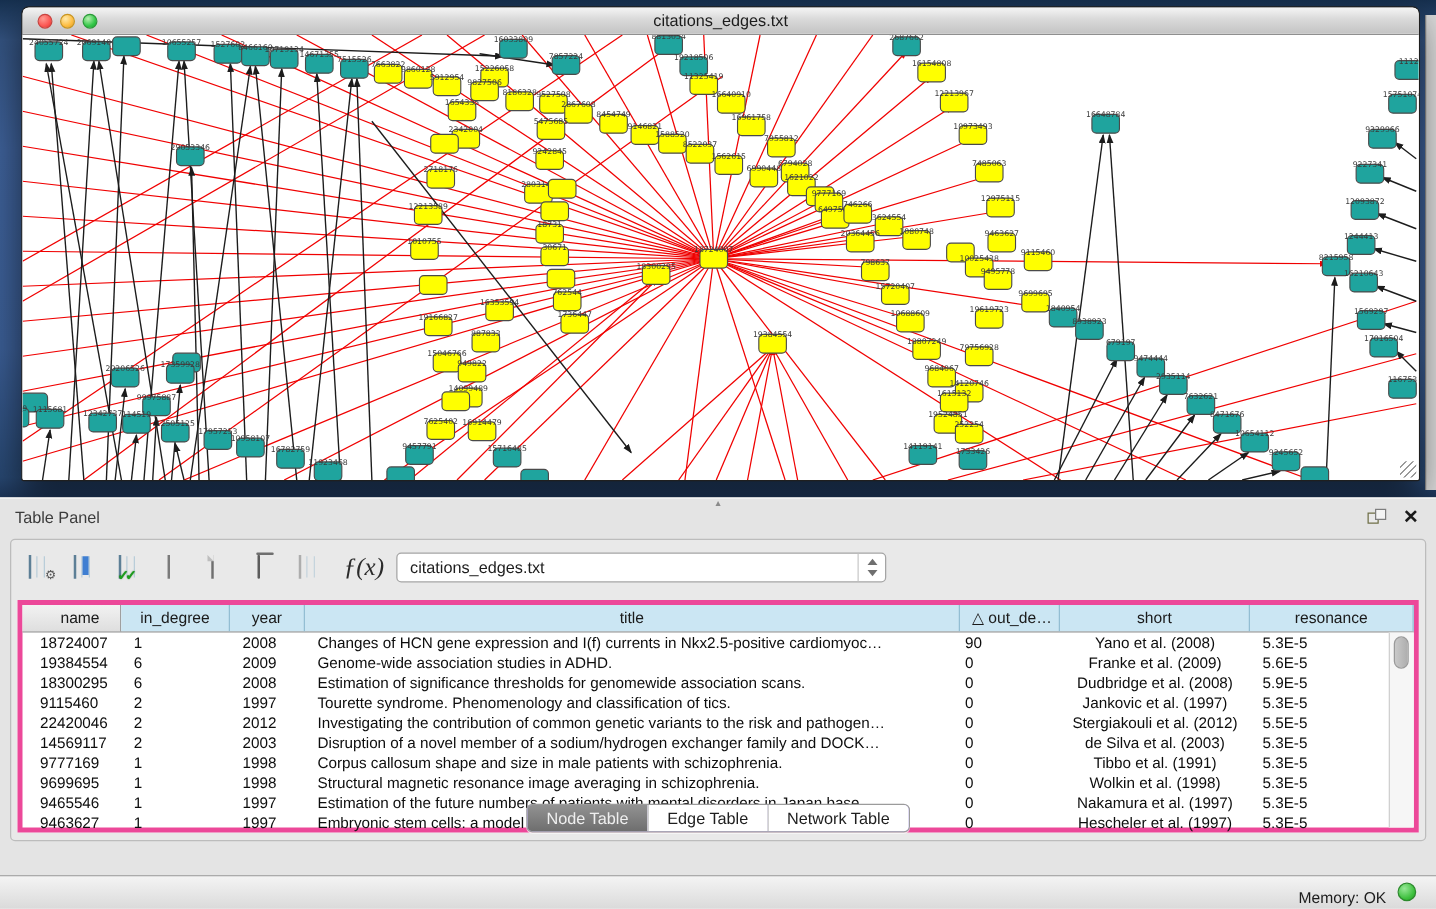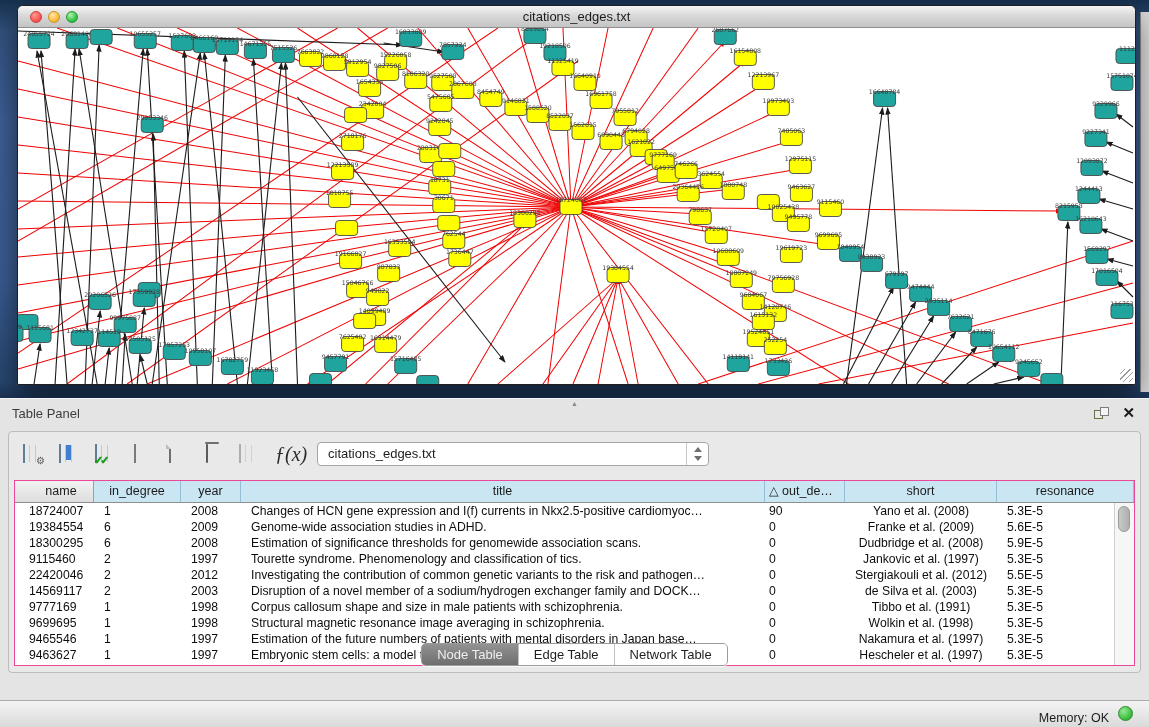--- a/index.html
+++ b/index.html
@@ -56,26 +56,26 @@
   .trash-ico::before { content:""; position:absolute; left:-2px; top:-3px; width:14px; height:2px; background:#6f6f6f; border-radius:1px; }
   .mini-table.gray { background:linear-gradient(#cfcfcf 0 4px,#e8e8e8 4px); border-color:#9a9a9a; opacity:.75; }
   .fx { font-family:"Liberation Serif", serif; font-style:italic; font-size:20px; color:#2b2b2b; line-height:18px; }
   .net-select { margin-left:6px; width:392px; height:24px; background:#fff; border:1px solid #a5a5a5; border-radius:4px;
     position:relative; font-size:13px; color:#1d1d1d; line-height:22px; padding-left:10px; }
   .net-select .stepper { position:absolute; right:0; top:0; width:22px; height:22px; border-left:1px solid #c9c9c9; }
   .net-select .stepper i { position:absolute; left:7px; width:0; height:0; border-left:4px solid transparent; border-right:4px solid transparent; }
   .net-select .stepper .up { top:4px; border-bottom:5px solid #6f6f6f; }
   .net-select .stepper .dn { bottom:4px; border-top:5px solid #6f6f6f; }
 
-  .tablewrap { position:absolute; left:5px; top:48px; width:1121px; height:186px; background:#fff; border:1px solid #ec4899; }
+  .tablewrap { position:absolute; left:5px; top:48px; width:1121px; height:186px; background:#fff; border:4px solid #ec4899; }
   .thead { display:flex; height:22px; border-bottom:1px solid #8f8f8f; }
   .th { background:#cbe6f3; border-right:1px solid #93bed3; font-size:12.5px; color:#1a1a1a; text-align:center; line-height:21px;
         white-space:nowrap; overflow:hidden; }
   .th.name { background:linear-gradient(#f2f2f2,#dedede); border-right:1px solid #9f9f9f; }
-  .th.sorted { text-align:left; padding-left:4px; }
+  .th.sorted { text-align:center; padding-left:4px; }
   .tbody { position:relative; }
   .tr { display:flex; height:16px; }
   .td { font-size:12.2px; color:#0d0d0d; line-height:16px; white-space:nowrap; overflow:hidden; padding-left:10px; }
   .c0 { width:79px; padding-left:14px; } .c1 { width:87px; } .c2 { width:60px; }
   .c3 { width:524px; } .c4 { width:80px; padding-left:4px; } .c5 { width:152px; text-align:center; padding-left:0; }
   .c6 { flex:1; }
   .vscroll { position:absolute; right:0; top:22px; bottom:0; width:20px; background:#f6f6f6; border-left:1px solid #d0d0d0; }
   .vthumb { position:absolute; left:3px; top:3px; width:12px; height:26px; background:linear-gradient(90deg,#c9c9c9,#aeaeae); border:1px solid #9a9a9a; border-radius:6px; }
 
   .tabs-row { position:absolute; left:0; right:0; bottom:6px; text-align:center; }

